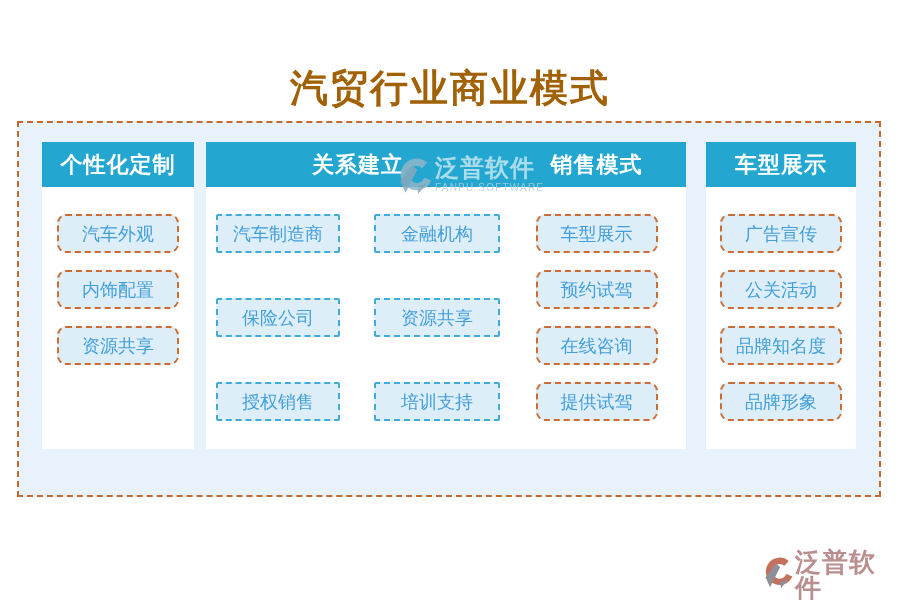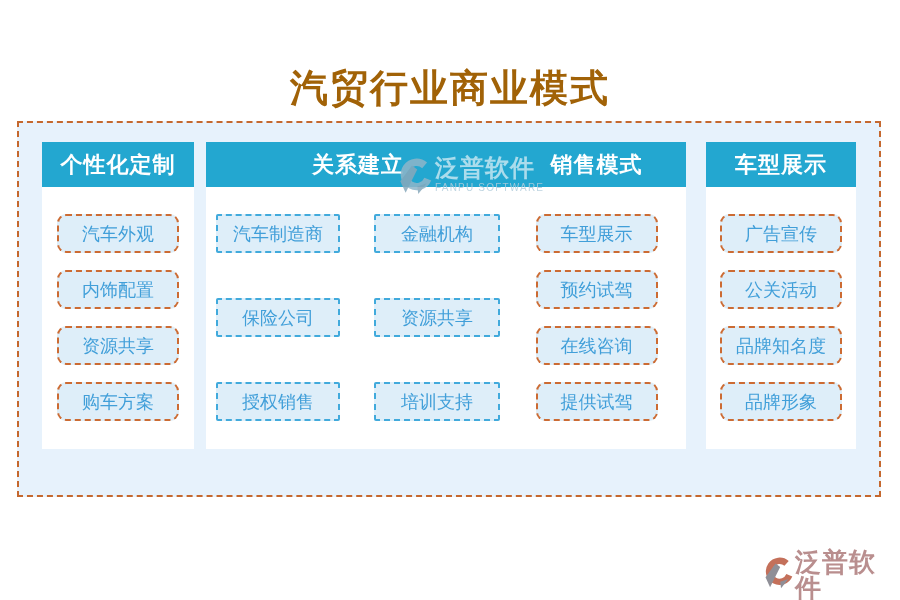--- a/index.html
+++ b/index.html
@@ -85,21 +85,20 @@
 <div class="title">汽贸行业商业模式</div>
 
 <div class="container">
 
   <div class="col col1">
     <div class="col-header">个性化定制</div>
     <div class="items">
       <div class="item">汽车外观</div>
       <div class="item">内饰配置</div>
       <div class="item">资源共享</div>
-      <div class="item">购车方案</div>
     </div>
   </div>
 
   <div class="col col2">
     <div class="col-header">关系建立</div>
     <div class="items-grid">
       <div class="item">汽车制造商</div>
       <div class="item">金融机构</div>
       <div class="item">保险公司</div>
       <div class="item">资源共享</div>

